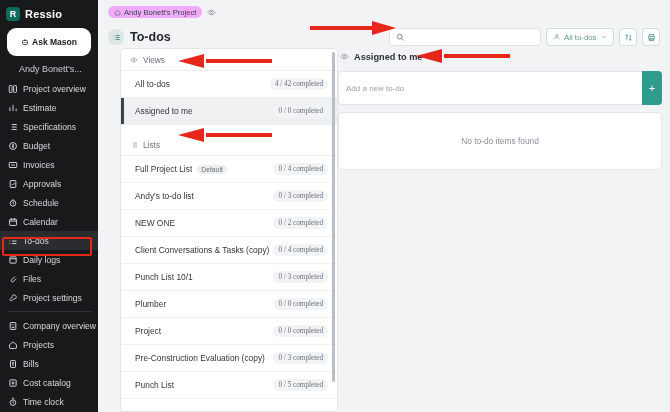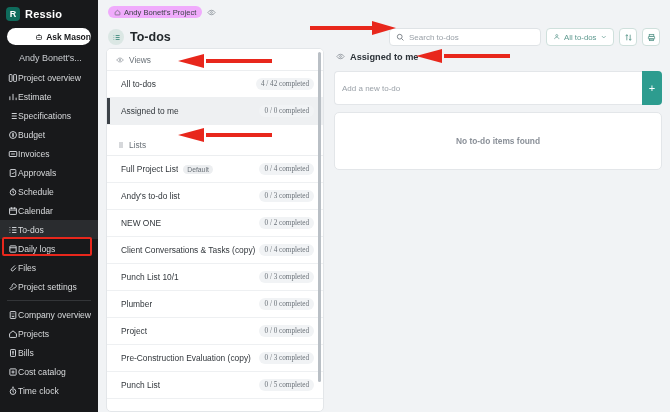--- a/index.html
+++ b/index.html
@@ -25,36 +25,36 @@
     width: 14px; height: 14px; border-radius: 4px;
     background: #0f6b5c; color: #fff;
     font-size: 9px; font-weight: bold;
     display: flex; align-items: center; justify-content: center;
     flex: 0 0 14px;
   }
   .brand-name { font-size: 11px; font-weight: bold; color: #ffffff; letter-spacing: .2px; }
 
   .ask-btn {
     margin: 3px 7px 6px 7px;
-    height: 17px; border-radius: 9px;
+    height: 28px; border-radius: 9px;
     background: #ffffff; color: #18191b;
     font-size: 8.5px; font-weight: bold;
-    display: flex; align-items: center; justify-content: flex-end; gap: 3px;
+    display: flex; align-items: center; justify-content: center; gap: 3px;
     cursor: pointer;
   }
   .ask-btn svg { width: 8px; height: 8px; }
 
   .project-name {
     font-size: 9px; color: #c9ccd0;
     padding: 2px 0 5px 19px;
     white-space: nowrap; overflow: hidden;
   }
 
   .nav-item {
-    display: flex; align-items: center; 
+    display: flex; align-items: center; gap: 5px;
     height: 19px; padding-left: 7px;
     font-size: 8.6px; color: #d9dbdd;
     cursor: pointer; white-space: nowrap;
     position: relative;
   }
   .nav-item.active { background: #2a2c2f; }
   .nav-item .ico { width: 11px; height: 11px; flex: 0 0 11px; display: flex; align-items: center; justify-content: center; }
   .nav-item .ico svg { width: 10px; height: 10px; stroke: #cfd2d6; fill: none; stroke-width: 1.6; }
   .nav-sep { height: 1px; background: #333538; margin: 4px 7px; }
 
@@ -110,21 +110,21 @@
   }
   .filter-btn svg { width: 7.5px; height: 7.5px; stroke: #5f9a90; fill: none; stroke-width: 1.5; }
 
   .icon-btn {
     width: 18px; height: 18px; border: 1px solid #cfe0dc; border-radius: 4px;
     background: #fff; display: flex; align-items: center; justify-content: center; cursor: pointer;
   }
   .icon-btn svg { width: 9px; height: 9px; stroke: #5f9a90; fill: none; stroke-width: 1.5; }
 
   
-  .content { display: flex; gap: 10px; padding: 0 8px 0 8px; height: 364px; }
+  .content { display: flex; padding: 0 8px 0 22px; height: 364px; }
 
   .list-panel {
     width: 218px; flex: 0 0 218px;
     background: #fff; border: 1px solid #e3e6e9; border-radius: 5px;
     overflow: hidden; position: relative;
   }
   .panel-scroll { height: 100%; overflow: hidden; }
 
   .group-head {
     display: flex; align-items: center; gap: 5px;
@@ -187,21 +187,21 @@
     width: 20px; flex: 0 0 20px; background: #2d9c8f;
     border-radius: 0 4px 4px 0; color: #fff;
     display: flex; align-items: center; justify-content: center;
     font-size: 11px; cursor: pointer;
   }
 
   .empty-box {
     margin-top: 7px; height: 58px;
     background: #fff; border: 1px solid #e3e6e9; border-radius: 5px;
     display: flex; align-items: center; justify-content: center;
-    font-size: 8.4px; color: #8a9098; font-weight: bold;
+    font-size: 8.4px; color: #8a9098;
   }
 
   
   .arrow { position: absolute; z-index: 50; pointer-events: none; }
 </style>
 </head>
 <body>
 
 <div class="app">
 
@@ -404,21 +404,20 @@
             </svg>
         </div>
         <div class="page-title">To-dos</div>
 
         <div class="toolbar">
           <div class="search-box">
             <svg viewBox="0 0 16 16">
                 <circle cx="7" cy="7" r="4.5"></circle>
                 <path d="M10.5 10.5L14 14"></path>
               </svg>
-            <input type="text" placeholder="Search to-dos" style="">
           </div>
           <div class="filter-btn">
             <svg viewBox="0 0 16 16">
                 <circle cx="8" cy="5.5" r="2.2"></circle>
                 <path d="M3.5 13c0-2.5 2-4 4.5-4s4.5 1.5 4.5 4"></path>
               </svg>
             <span>All to-dos</span>
             <svg viewBox="0 0 16 16">
                 <path d="M4 6.5L8 10.5l4-4"></path>
               </svg>

